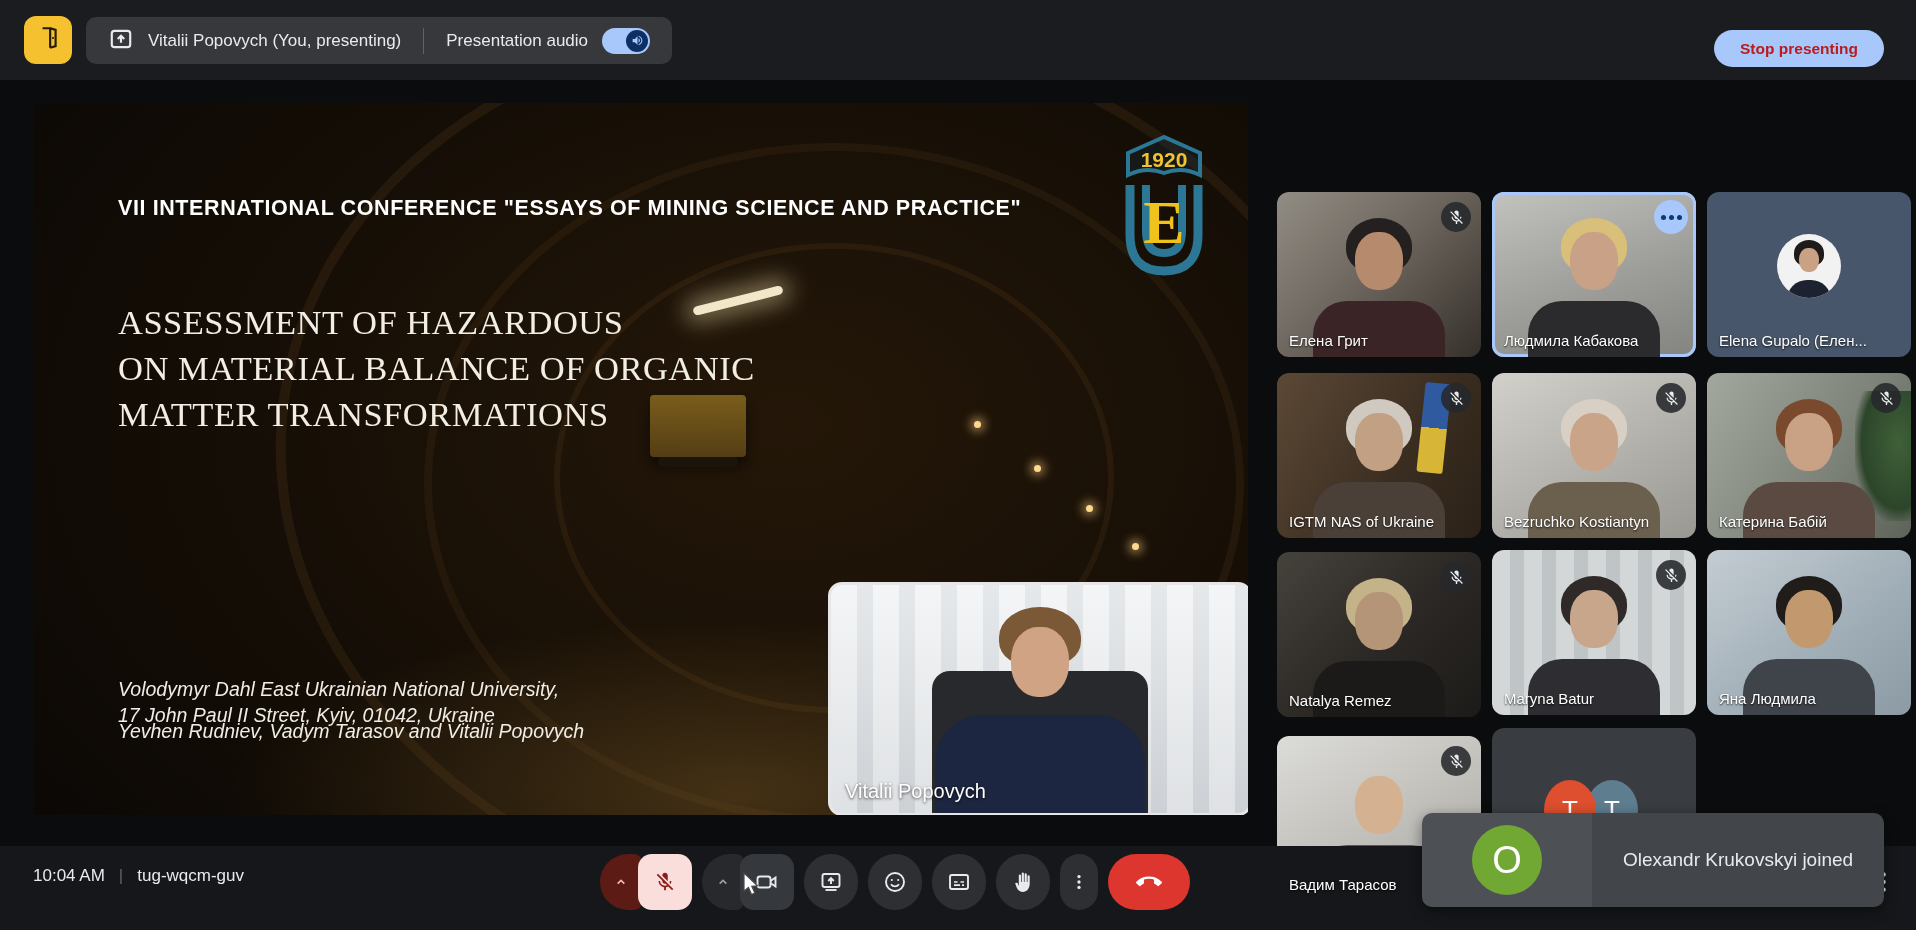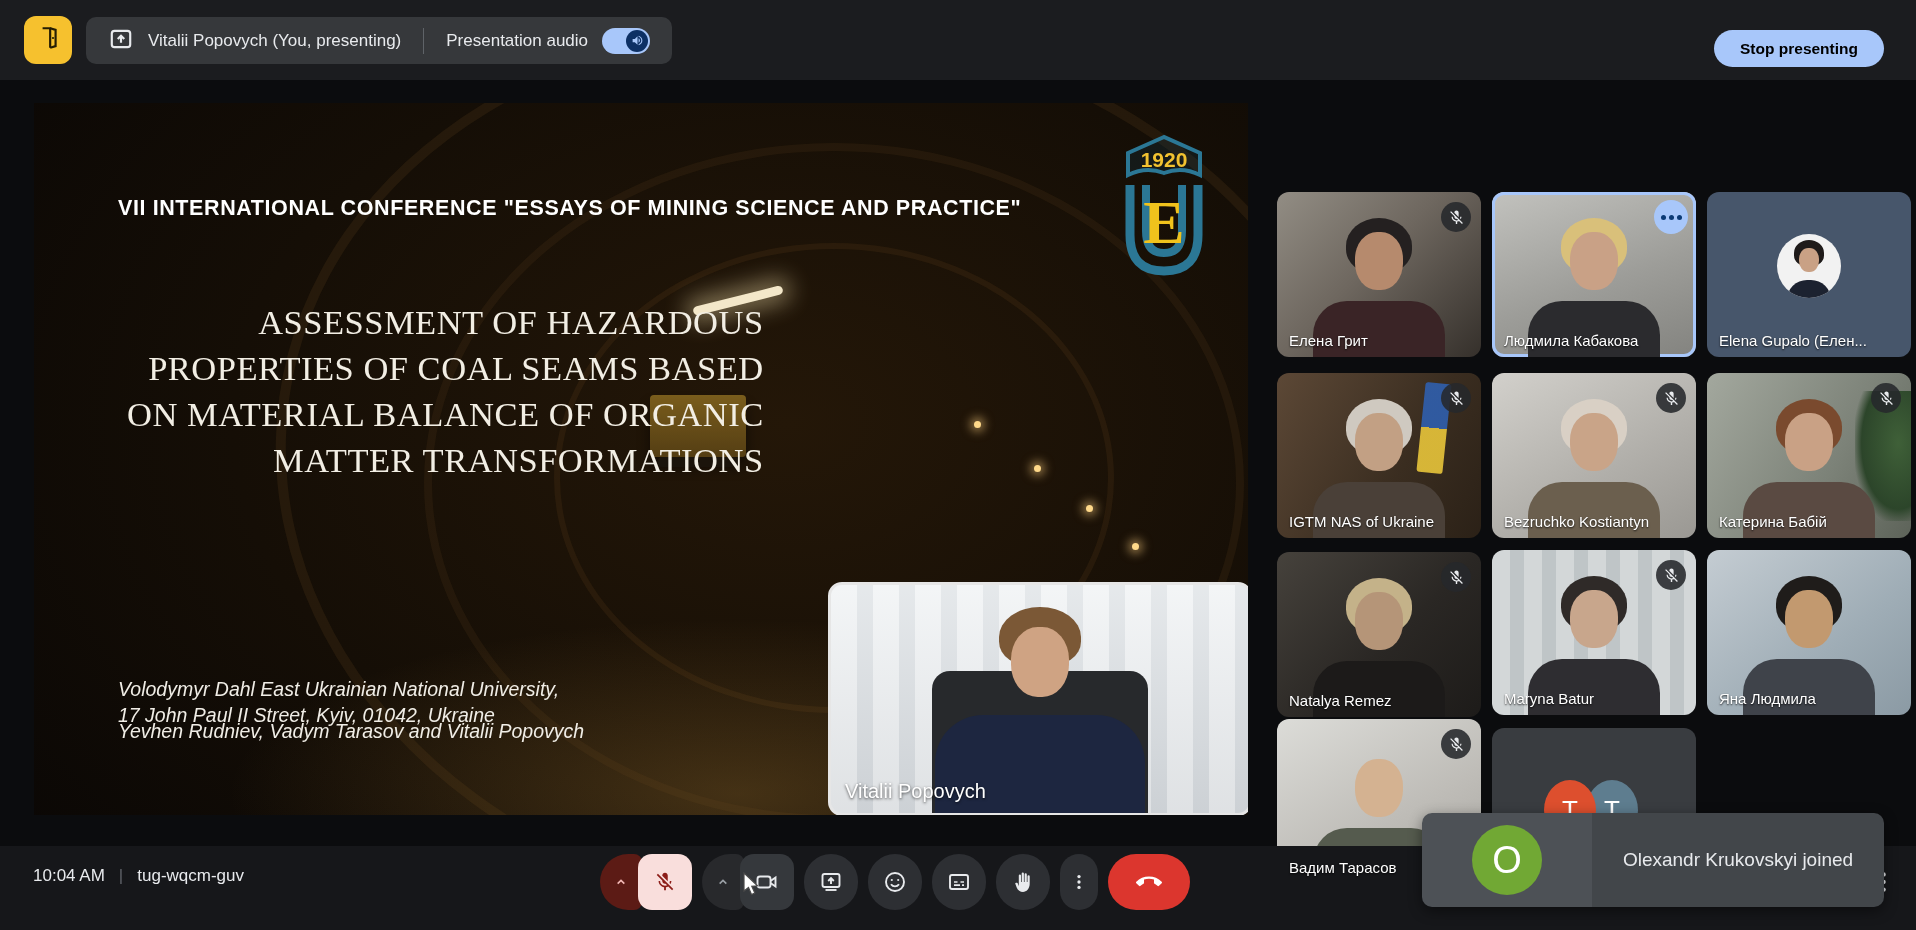--- a/index.html
+++ b/index.html
@@ -7,39 +7,39 @@
   body{background:#16171a;font-family:"Liberation Sans",sans-serif;color:#e8eaed;position:relative;}
 
   
   .topbar{position:absolute;left:0;top:0;width:1916px;height:80px;background:#1b1c1f;}
   .app-logo{position:absolute;left:24px;top:16px;width:48px;height:48px;border-radius:12px;background:#f6c12e;display:flex;align-items:center;justify-content:center;}
   .present-pill{position:absolute;left:86px;top:17px;height:47px;border-radius:10px;background:#36383b;display:flex;align-items:center;padding:0 22px;gap:14px;}
   .present-pill .label{font-size:17px;color:#e8eaed;white-space:nowrap;}
   .pill-divider{width:1px;height:26px;background:#5f6368;margin:0 8px;}
   .toggle{position:relative;width:48px;height:26px;border-radius:13px;background:#a8c7fa;cursor:pointer;}
   .toggle .thumb{position:absolute;right:2px;top:2px;width:22px;height:22px;border-radius:50%;background:#0d3064;display:flex;align-items:center;justify-content:center;}
-  .stop-btn{position:absolute;right:32px;top:30px;height:37px;padding:0 26px;border-radius:19px;background:#a8c7fa;color:#000000;font-size:15.5px;font-weight:700;border:none;display:flex;align-items:center;cursor:pointer;font-family:"Liberation Sans",sans-serif;}
+  .stop-btn{position:absolute;right:32px;top:30px;height:37px;padding:0 26px;border-radius:19px;background:#a8c7fa;color:#b91c1c;font-size:15.5px;font-weight:700;border:none;display:flex;align-items:center;cursor:pointer;font-family:"Liberation Sans",sans-serif;}
 
   
   .stage{position:absolute;left:0;top:80px;width:1916px;height:766px;background:#0b0c0e;}
   .slide{position:absolute;left:34px;top:23px;width:1214px;height:712px;overflow:hidden;
     background:
       radial-gradient(60% 35% at 58% 97%, rgba(190,140,60,.28), transparent 70%),
       radial-gradient(120% 140% at 62% 45%, #241708 0%, #150e06 38%, #0a0705 68%, #050302 100%);
   }
   .arc{position:absolute;border-radius:50%;border:10px solid rgba(125,85,38,.16);}
   .arc1{width:1100px;height:900px;left:240px;top:-80px;transform:rotate(8deg);}
   .arc2{width:820px;height:680px;left:390px;top:40px;border-width:8px;border-color:rgba(125,85,38,.13);}
   .arc3{width:560px;height:470px;left:520px;top:140px;border-width:6px;border-color:rgba(150,100,45,.12);}
   .lamp{position:absolute;left:658px;top:193px;width:92px;height:9px;background:#fff3d4;border-radius:5px;transform:rotate(-14deg);box-shadow:0 0 22px 8px rgba(255,235,180,.45);opacity:.95;}
   .ldot{position:absolute;width:7px;height:7px;border-radius:50%;background:#ffd98a;box-shadow:0 0 10px 4px rgba(255,210,130,.5);}
   .minecart{position:absolute;left:616px;top:292px;width:96px;height:62px;background:linear-gradient(#8a6a20,#5d4516);border-radius:4px;opacity:.85;box-shadow:0 10px 14px rgba(0,0,0,.6);}
   .minecart:after{content:"";position:absolute;left:8px;bottom:-10px;width:80px;height:10px;background:#1a140c;border-radius:4px;}
   .conf-title{position:absolute;left:84px;top:93px;font-size:21.5px;font-weight:700;letter-spacing:.6px;color:#ffffff;white-space:nowrap;}
-  .main-title{position:absolute;left:93px;top:196px;font-family:"Liberation Serif",serif;font-size:34.5px;line-height:46px;color:#f2eee4;letter-spacing:.5px;text-align:right;}
+  .main-title{position:absolute;left:84px;top:196px;font-family:"Liberation Serif",serif;font-size:34.5px;line-height:46px;color:#f2eee4;letter-spacing:.5px;}
   .affil{position:absolute;left:84px;top:553px;font-style:italic;font-size:19.5px;line-height:26px;color:#f0ede6;margin-top:20px;}
   .authors{position:absolute;left:84px;top:617px;font-style:italic;font-size:19.5px;color:#f0ede6;}
 
   
   .uni-logo{position:absolute;right:36px;top:28px;width:96px;height:156px;}
 
   
   .selfview{position:absolute;left:794px;top:479px;width:424px;height:234px;border:3px solid #e6e6e6;border-radius:14px;overflow:hidden;background:repeating-linear-gradient(90deg,#edf0f2 0 26px,#d8dde1 26px 42px);}
   .selfview .shade{position:absolute;inset:0;background:linear-gradient(180deg,rgba(255,255,255,.35),rgba(120,120,125,.12));}
   .chair{position:absolute;left:50%;transform:translateX(-50%);top:86px;width:216px;height:160px;background:#27292c;border-radius:18px;}
@@ -67,21 +67,21 @@
   .t3 .avatar .aface{position:absolute;left:50%;transform:translateX(-50%);top:14px;width:20px;height:24px;border-radius:46%;background:#c9a185;}
   .t3 .avatar .abody{position:absolute;left:50%;transform:translateX(-50%);bottom:-4px;width:44px;height:22px;border-radius:20px 20px 0 0;background:#1c2230;}
   .t4{left:1277px;top:293px;background:linear-gradient(120deg,#5c4836,#3a2d20 60%,#2b2117);--hair:#cfc9c0;--skin:#c2a084;--shirt:#4a4038;}
   .flag{position:absolute;right:34px;top:10px;width:26px;height:90px;border-radius:3px;background:linear-gradient(180deg,#2f5fae 50%,#e8c53a 50%);transform:rotate(6deg);opacity:.9;}
   .t5{left:1492px;top:293px;background:linear-gradient(150deg,#d2d0cb,#b0aea9 60%,#9a9893);--hair:#d9d0c5;--skin:#c9a488;--shirt:#6b5f4e;}
   .t6{left:1707px;top:293px;background:linear-gradient(120deg,#a3a89e,#7c8278 60%,#5d6359);--hair:#7a4a2e;--skin:#c9a185;--shirt:#5a4a42;}
   .plant{position:absolute;right:-6px;top:18px;width:62px;height:130px;background:radial-gradient(ellipse at 70% 40%,#3f6038 0%,#2c452a 60%,transparent 75%);}
   .t7{left:1277px;top:472px;background:linear-gradient(135deg,#46423c,#2a2724 55%,#1d1b19);padding-left:30px;--hair:#c4b289;--skin:#b59578;--shirt:#1c1a19;}
   .t8{left:1492px;top:470px;background:repeating-linear-gradient(90deg,#d3d7d8 0 18px,#bfc5c7 18px 32px);--hair:#2f2a28;--skin:#c8a68c;--shirt:#2e2d31;}
   .t9{left:1707px;top:470px;background:linear-gradient(140deg,#c4ccd2,#9fadb6 60%,#8b9aa4);--hair:#1f1c1a;--skin:#c2996f;--shirt:#3f434a;}
-  .t10{left:1277px;top:639px;background:linear-gradient(150deg,#dcdcd8,#bebcb7 60%,#a9a7a2);padding-left:13px;--hair:transparent;--skin:#d4b291;--shirt:#555b4e;}
+  .t10{left:1277px;top:656px;background:linear-gradient(150deg,#dcdcd8,#bebcb7 60%,#a9a7a2);padding-left:13px;--hair:transparent;--skin:#d4b291;--shirt:#555b4e;}
   .t11{left:1492px;top:648px;background:#393c40;}
   .gav{position:absolute;top:52px;width:52px;height:60px;border-radius:50%;display:flex;align-items:center;justify-content:center;font-size:26px;font-weight:500;color:#fff;}
   .gav.g1{left:52px;background:#dd4f2e;z-index:2;}
   .gav.g2{left:94px;background:#5e7d8f;}
 
   
   .toast{position:absolute;left:1422px;top:733px;width:462px;height:94px;border-radius:10px;overflow:hidden;display:flex;z-index:6;box-shadow:0 4px 14px rgba(0,0,0,.45);}
   .toast .left{width:170px;background:#4d5156;display:flex;align-items:center;justify-content:center;}
   .toast .right{flex:1;background:#42464a;display:flex;align-items:center;justify-content:center;}
   .toast .gcircle{width:70px;height:70px;border-radius:50%;background:#71a834;display:flex;align-items:center;justify-content:center;font-size:38px;color:#fff;}
@@ -162,21 +162,20 @@
         <path d="M48 6 L12 22 V44 Q30 35 48 42 Q66 35 84 44 V22 Z" fill="rgba(20,60,80,.25)" stroke="#2b7795" stroke-width="4"></path>
         <text x="48" y="36" text-anchor="middle" font-family="Liberation Sans, sans-serif" font-size="21" font-weight="bold" fill="#f2c230">1920</text>
         <path d="M14 54 V104 Q14 140 48 140 Q82 140 82 104 V54" fill="none" stroke="#2b7795" stroke-width="9"></path>
         <path d="M30 54 V100 Q30 122 48 122 Q66 122 66 100 V54" fill="none" stroke="#2b7795" stroke-width="8"></path>
         <text x="48" y="112" text-anchor="middle" font-family="Liberation Serif, serif" font-size="62" font-weight="bold" fill="#f0c21c">E</text>
       </svg>
     </div>
 
     <div class="main-title">
       <div>ASSESSMENT OF HAZARDOUS</div>
-      <div>PROPERTIES OF COAL SEAMS BASED</div>
       <div>ON MATERIAL BALANCE OF ORGANIC</div>
       <div>MATTER TRANSFORMATIONS</div>
     </div>
 
     <div class="affil">
       <div>Volodymyr Dahl East Ukrainian National University,</div>
       <div>17 John Paul II Street, Kyiv, 01042, Ukraine</div>
     </div>
     <div class="authors">Yevhen Rudniev, Vadym Tarasov and Vitalii Popovych</div>
 

